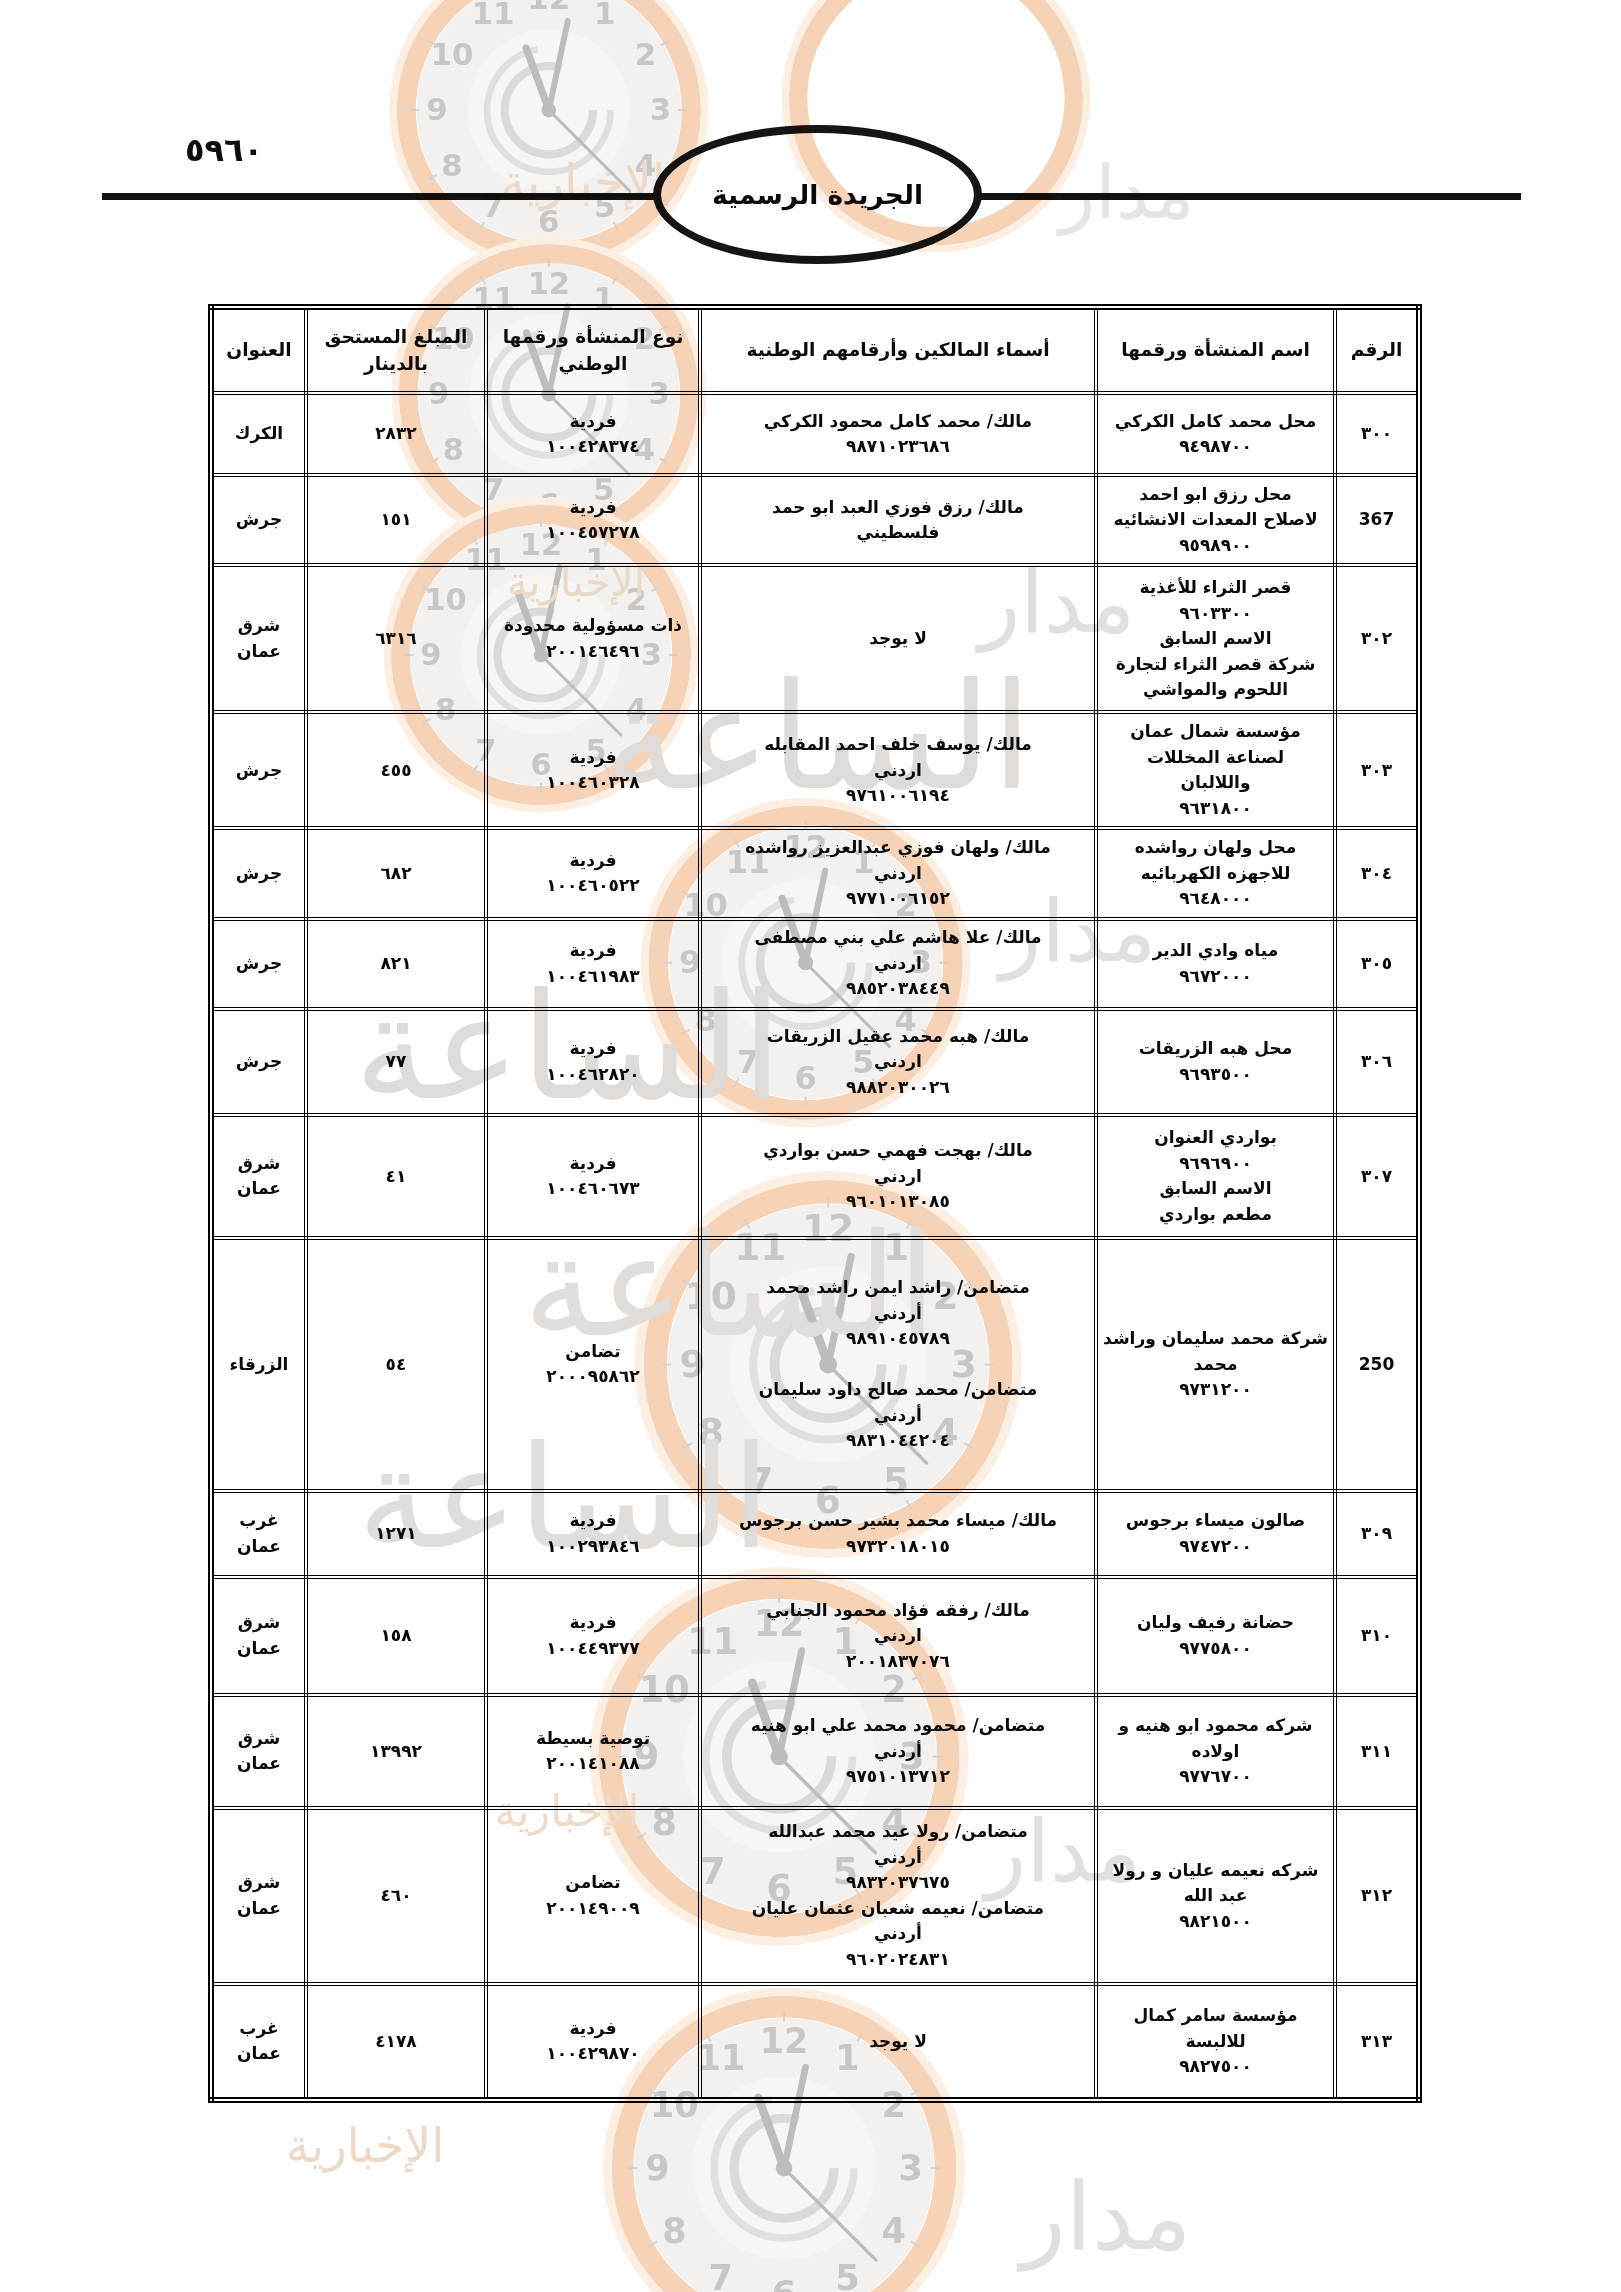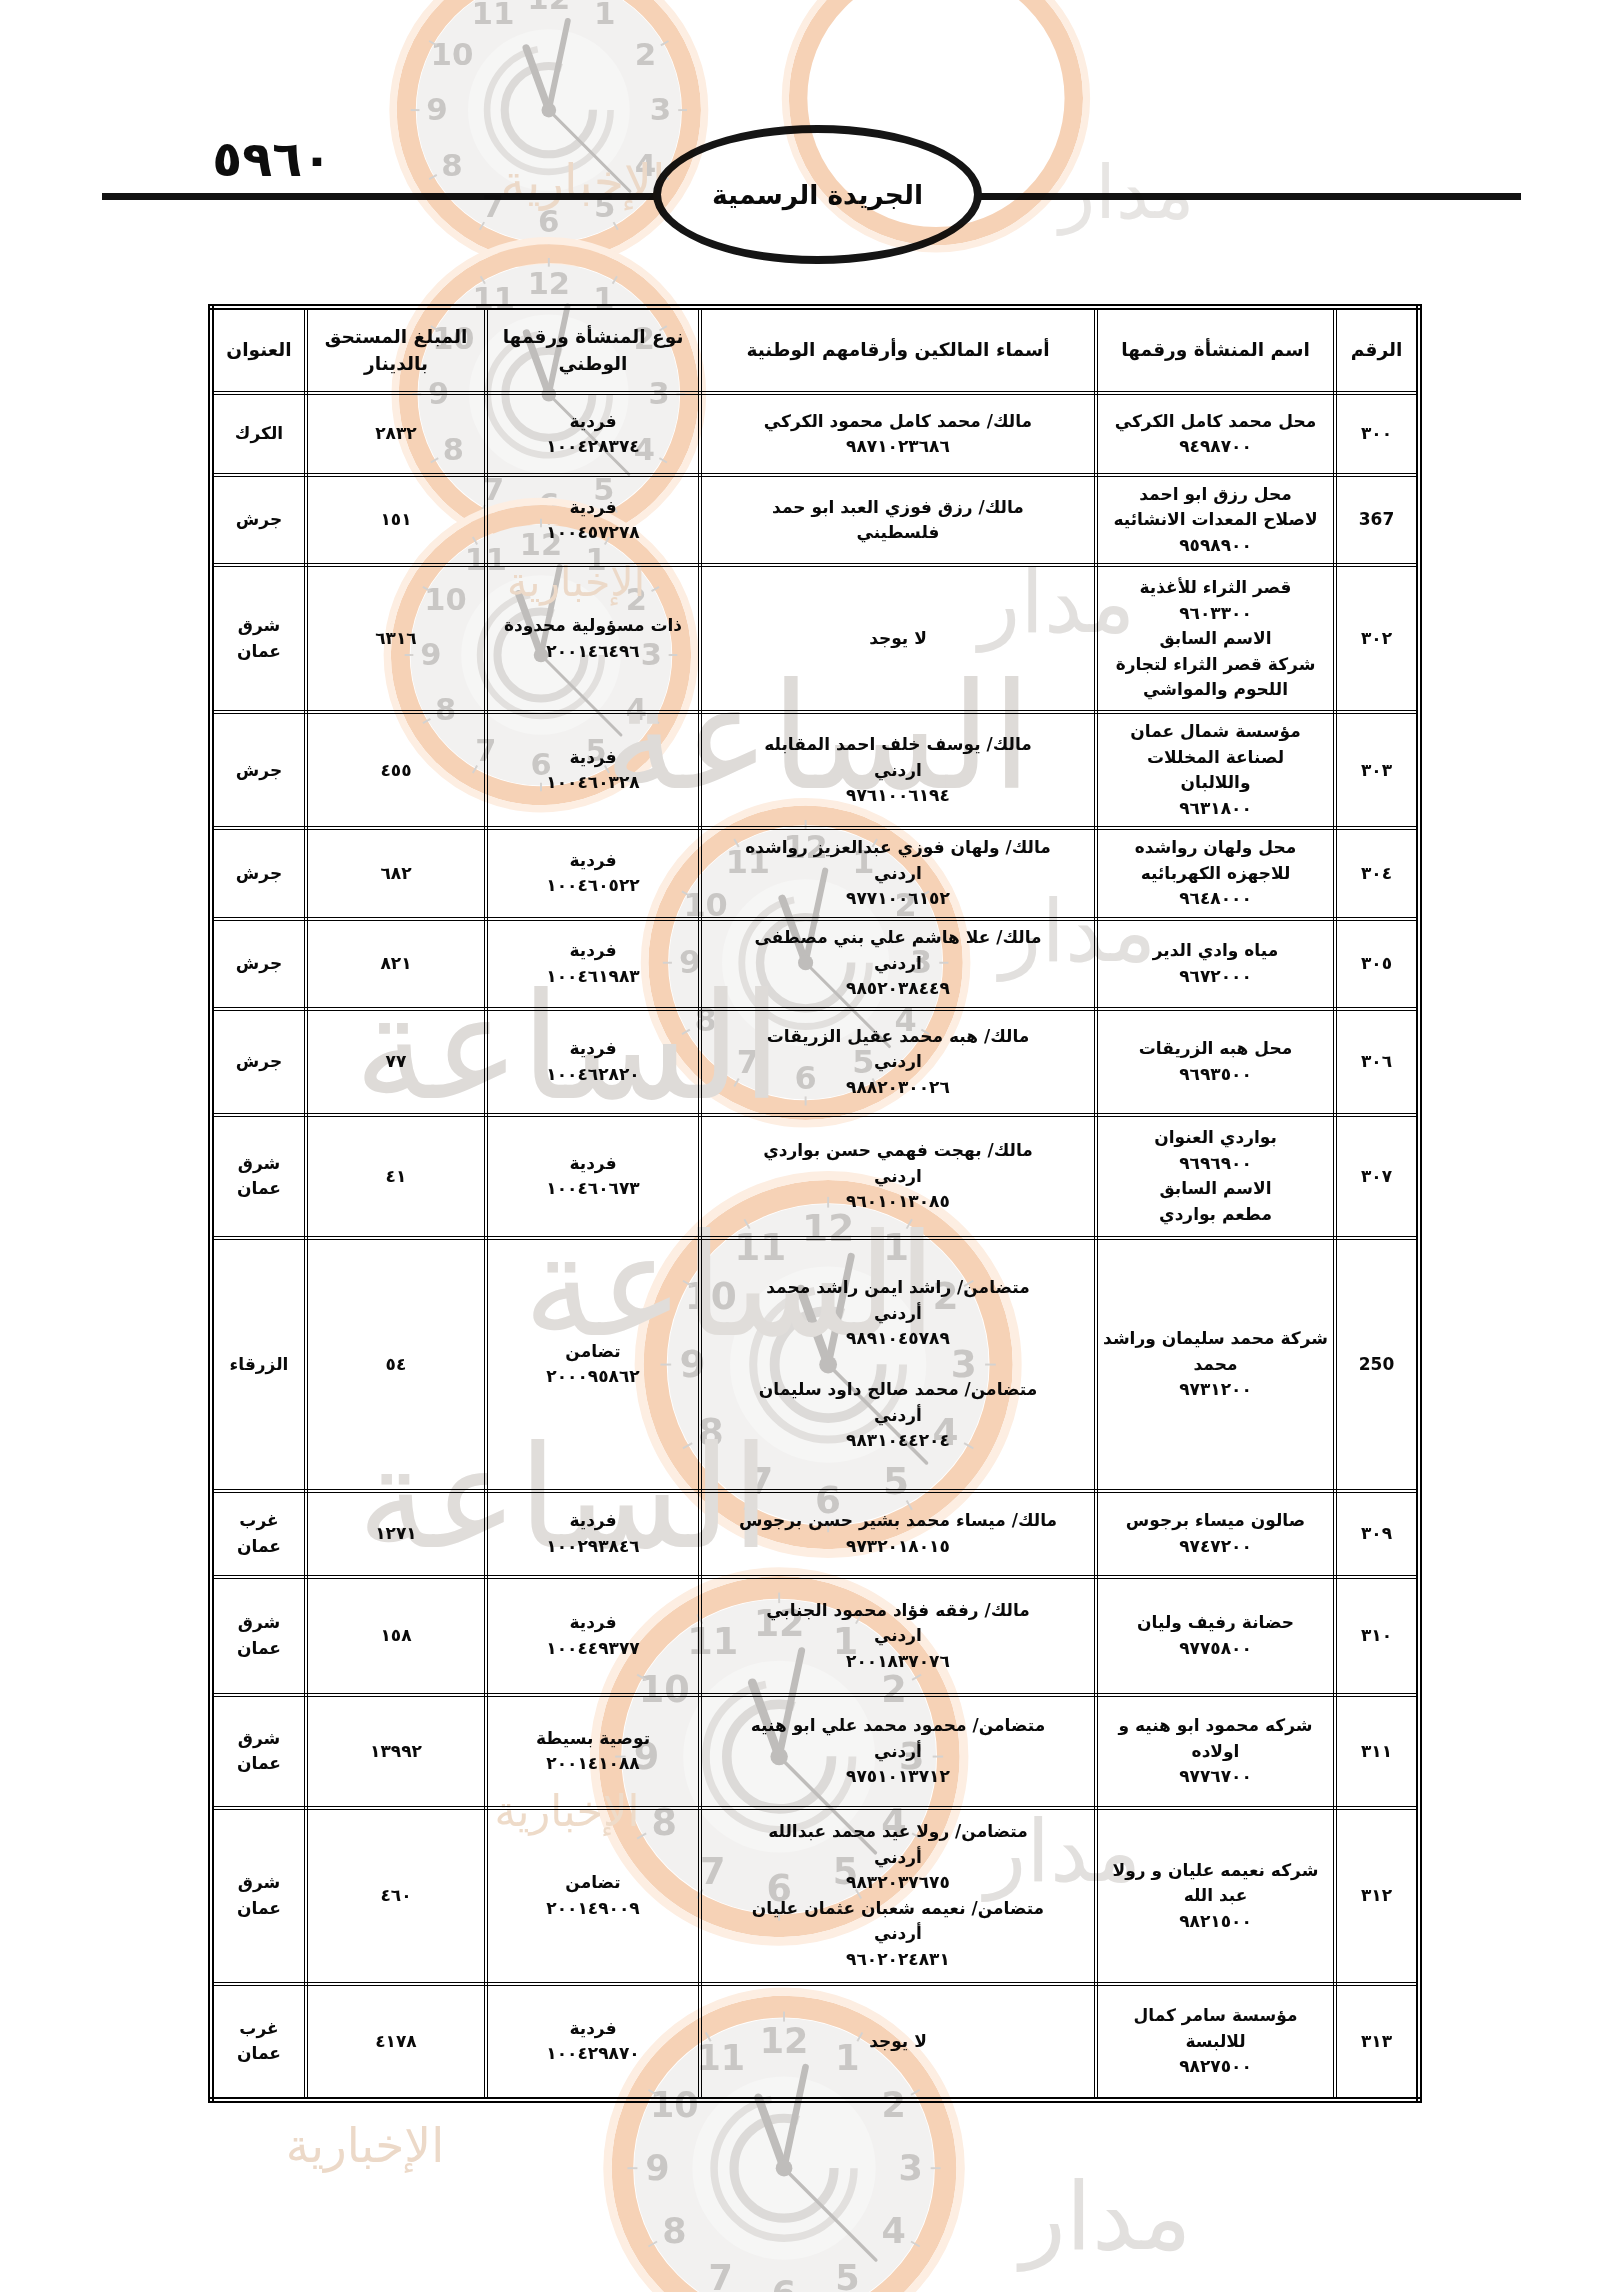--- a/index.html
+++ b/index.html
@@ -2,22 +2,22 @@
 <html lang="ar"><head>
 <meta charset="utf-8">
 <style>
   html,body{margin:0;padding:0;background:#ffffff;}
   .page{
     position:relative;width:1621px;height:2293px;background:#ffffff;
     font-family:"DejaVu Sans",sans-serif;overflow:hidden;color:#0a0a0a;
   }
   
   .page-number{
-    position:absolute;top:131px;left:116px;width:216px;text-align:right;
-    font-size:49px;font-weight:bold;letter-spacing:3.9px;color:#0d0d0d;z-index:2;
+    position:absolute;top:131px;left:116px;width:216px;text-align:center;
+    font-size:32px;font-weight:bold;letter-spacing:3.9px;color:#0d0d0d;z-index:2;
   }
   .rule{position:absolute;top:193px;left:102px;width:1419px;height:6.9px;background:#121212;z-index:1;}
   .title-oval{
     position:absolute;top:125px;left:653px;width:329px;height:139px;
     border:8.8px solid #151515;border-radius:50%;background:#ffffff;
     display:flex;align-items:center;justify-content:center;z-index:2;box-sizing:border-box;
   }
   .title-oval span{font-size:26.5px;font-weight:bold;white-space:nowrap;}
   
   table.records{

